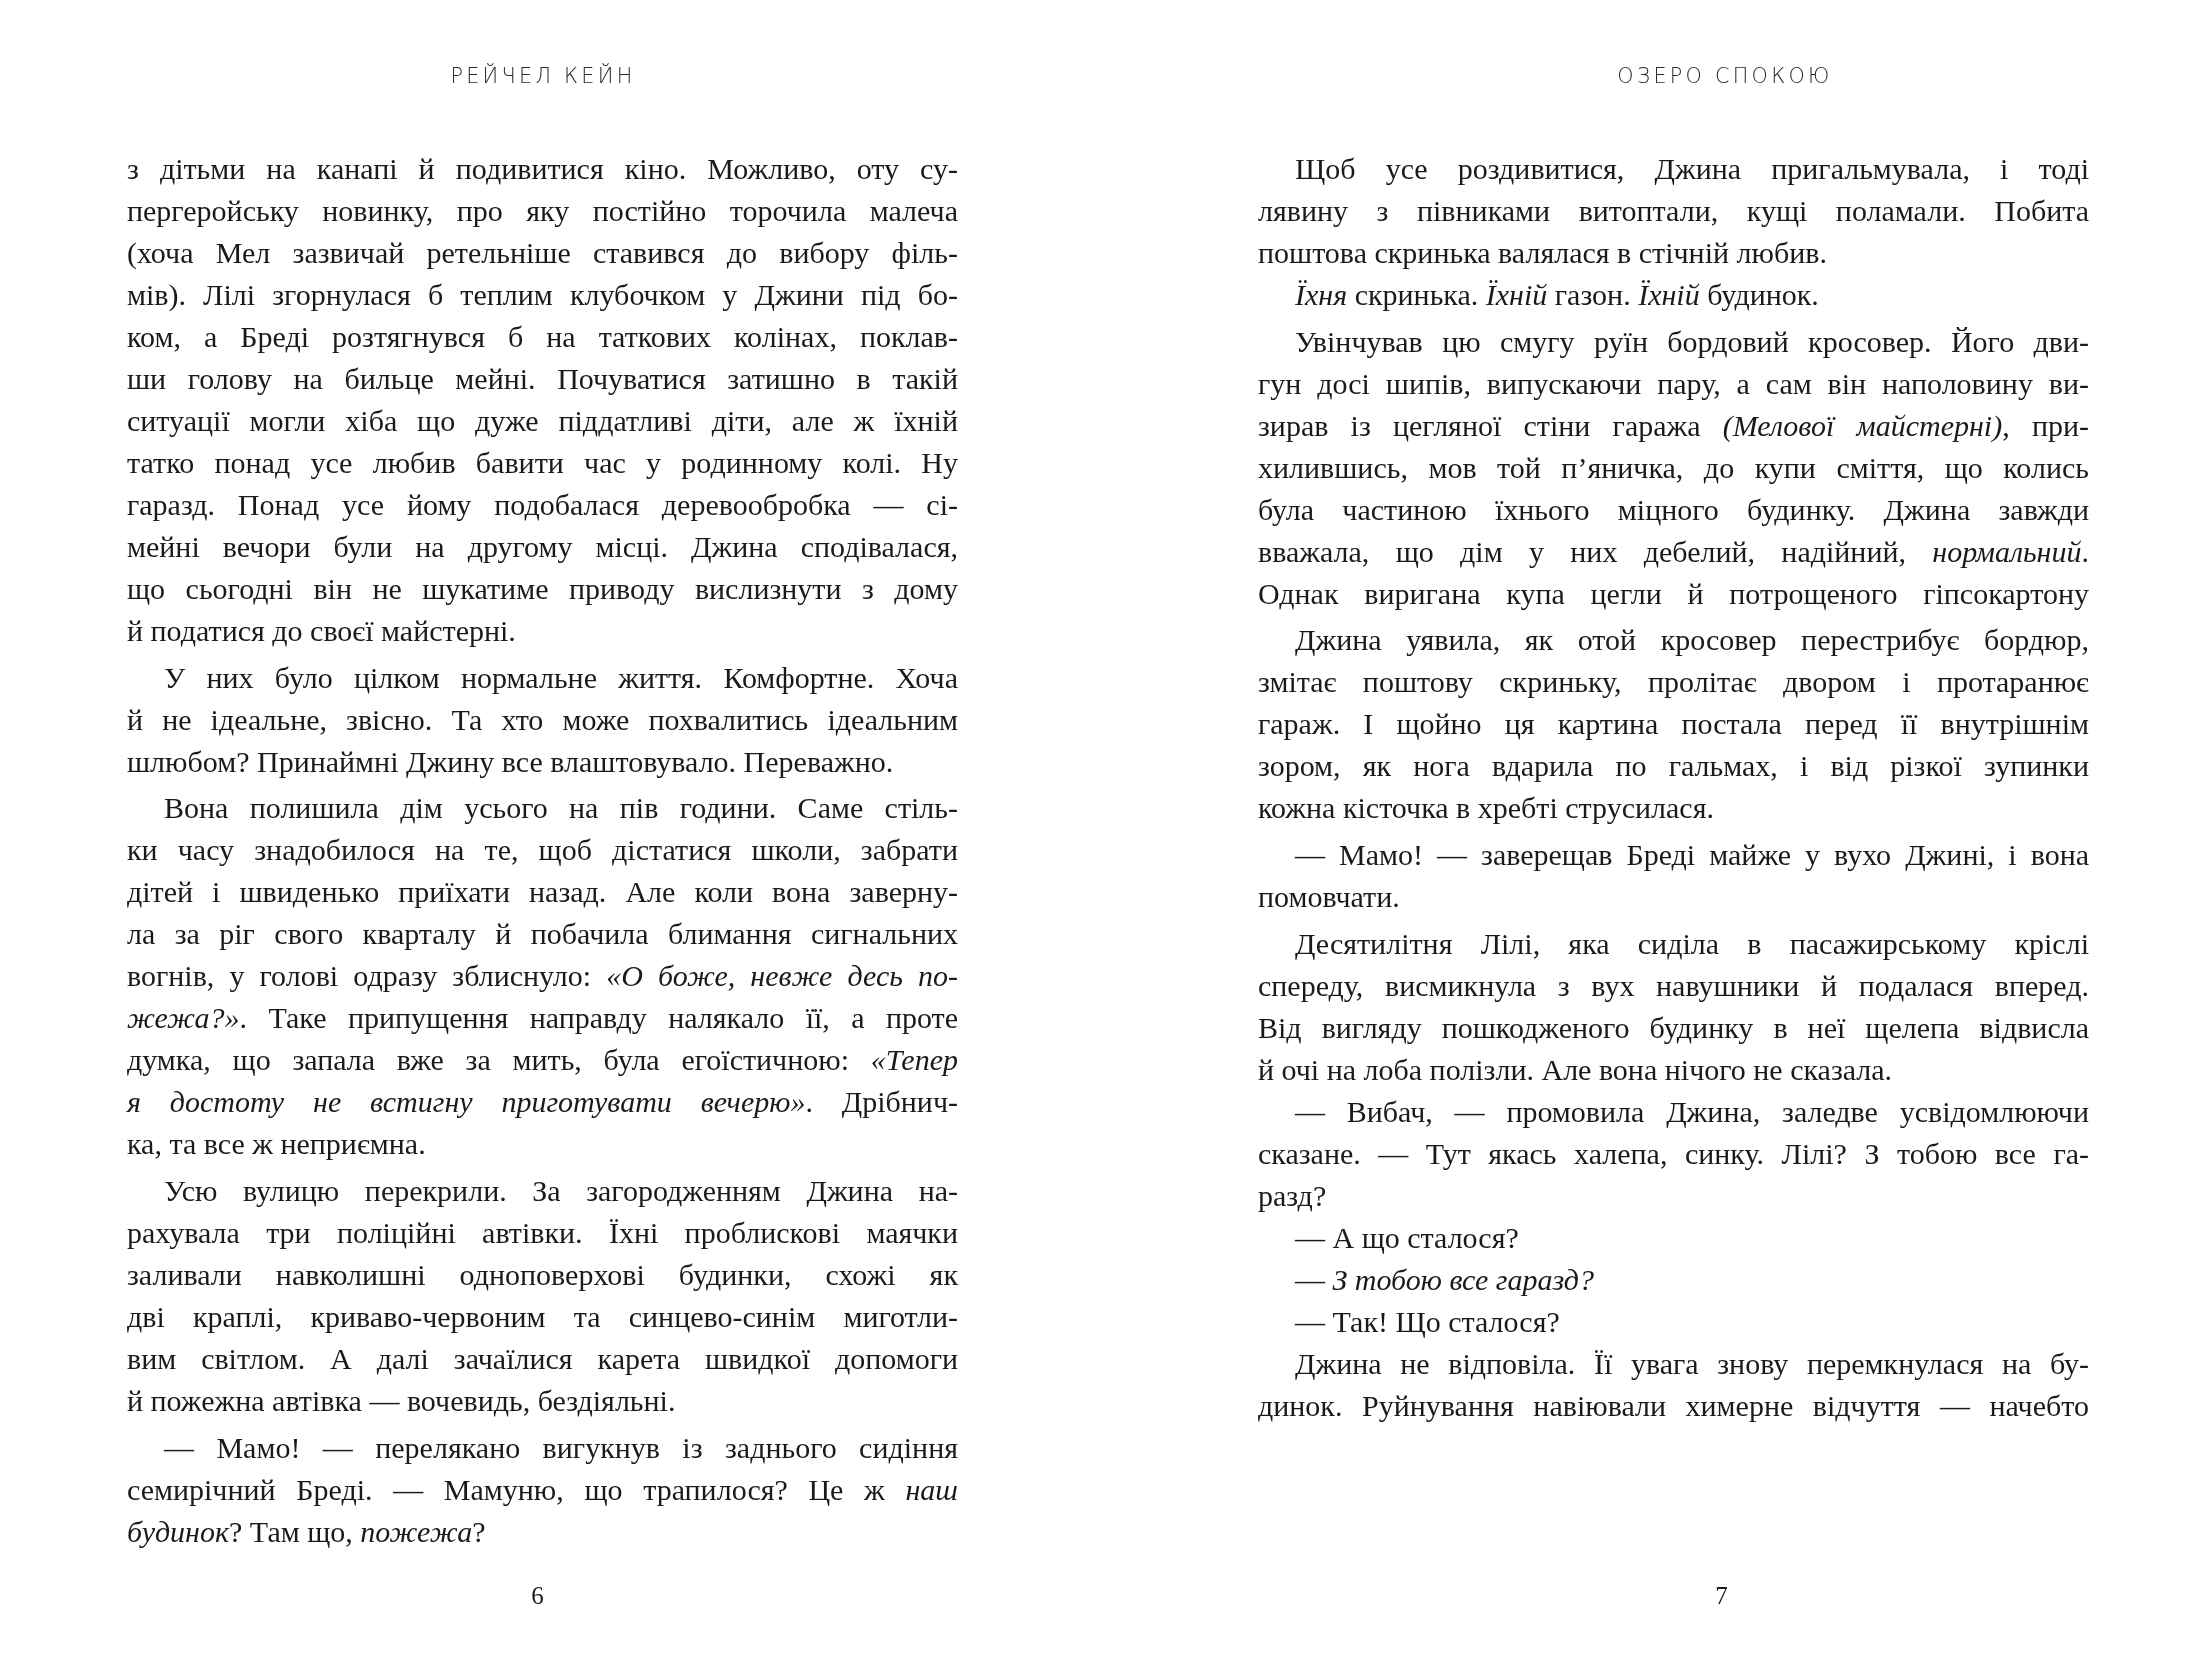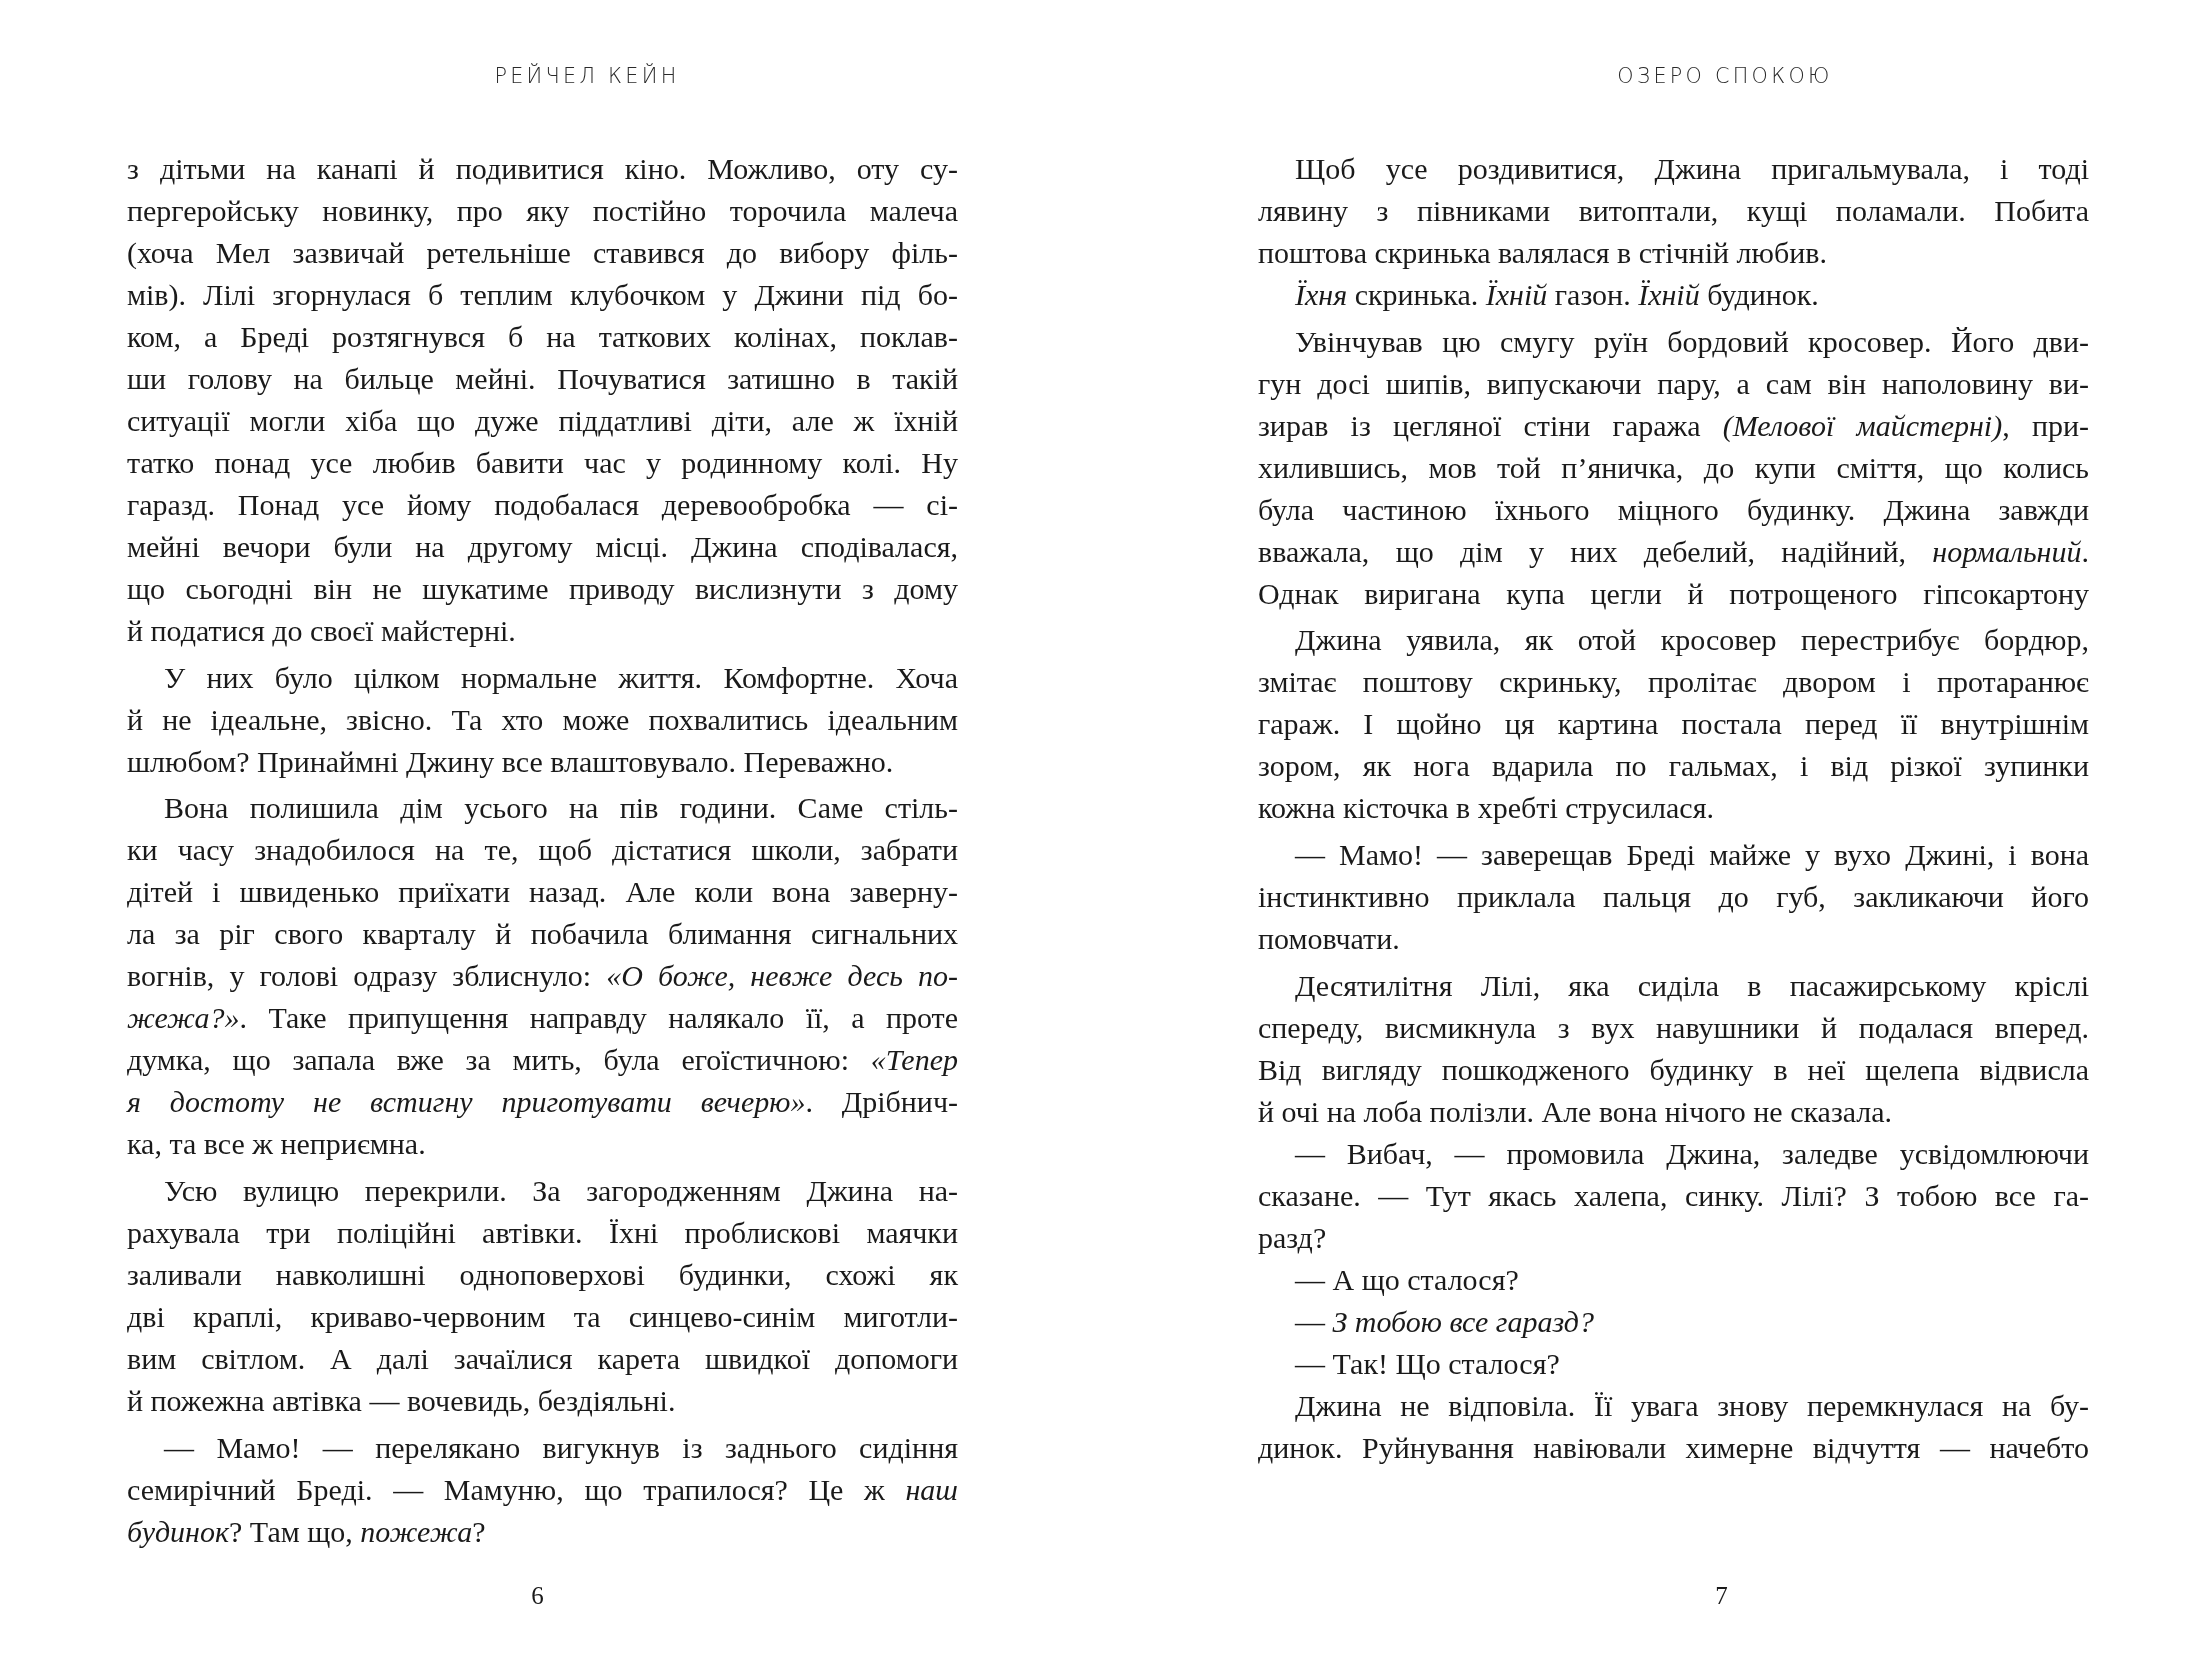--- a/index.html
+++ b/index.html
@@ -7,21 +7,21 @@
   .page { position: absolute; top: 0; height: 1654px; width: 1102px; }
   .page.left { left: 0; }
   .page.right { left: 1102px; }
   .running-head {
     position: absolute; top: 64px; left: 0; width: 100%;
     text-align: center;
     font-family: "DejaVu Sans", sans-serif;
     font-weight: 300;
     font-size: 20.7px; letter-spacing: 3.3px; color: #2a2a2a;
   }
-  .page.left .running-head { left: 0; width: 1086px; padding-left: 44px; }
+  .page.left .running-head { left: 0; width: 1086px; }
   .page.right .running-head { left: 0; width: 1246px; }
   .body-text {
     position: absolute; top: 148px;
     width: 831px;
     font-family: "Liberation Serif", "DejaVu Serif", serif;
     font-size: 30px; line-height: 42px;
     text-align: justify; hyphens: manual;
   }
   .page.left .body-text { left: 127px; }
   .page.right .body-text { left: 156px; }
@@ -93,21 +93,20 @@
       <span class="line">хилившись, мов той п’яничка, до купи сміття, що колись</span>
       <span class="line">була частиною їхнього міцного будинку. Джина завжди</span>
       <span class="line">вважала, що дім у них дебелий, надійний, <em>нормальний</em>.</span>
       <span class="line">Однак виригана купа цегли й потрощеного гіпсокартону</span>
       <span class="line indent gap">Джина уявила, як отой кросовер перестрибує бордюр,</span>
       <span class="line">змітає поштову скриньку, пролітає двором і протаранює</span>
       <span class="line">гараж. І щойно ця картина постала перед її внутрішнім</span>
       <span class="line">зором, як нога вдарила по гальмах, і від різкої зупинки</span>
       <span class="line last">кожна кісточка в хребті струсилася.</span>
       <span class="line indent gap">— Мамо! — заверещав Бреді майже у вухо Джині, і вона</span>
-      <span class="line">інстинктивно приклала пальця до губ, закликаючи його</span>
       <span class="line last">помовчати.</span>
       <span class="line indent gap">Десятилітня Лілі, яка сиділа в пасажирському кріслі</span>
       <span class="line">спереду, висмикнула з вух навушники й подалася вперед.</span>
       <span class="line">Від вигляду пошкодженого будинку в неї щелепа відвисла</span>
       <span class="line last">й очі на лоба полізли. Але вона нічого не сказала.</span>
       <span class="line indent">— Вибач, — промовила Джина, заледве усвідомлюючи</span>
       <span class="line">сказане. — Тут якась халепа, синку. Лілі? З тобою все га-</span>
       <span class="line last">разд?</span>
       <span class="line indent last">— А що сталося?</span>
       <span class="line indent last">— <em>З тобою все гаразд?</em></span>

